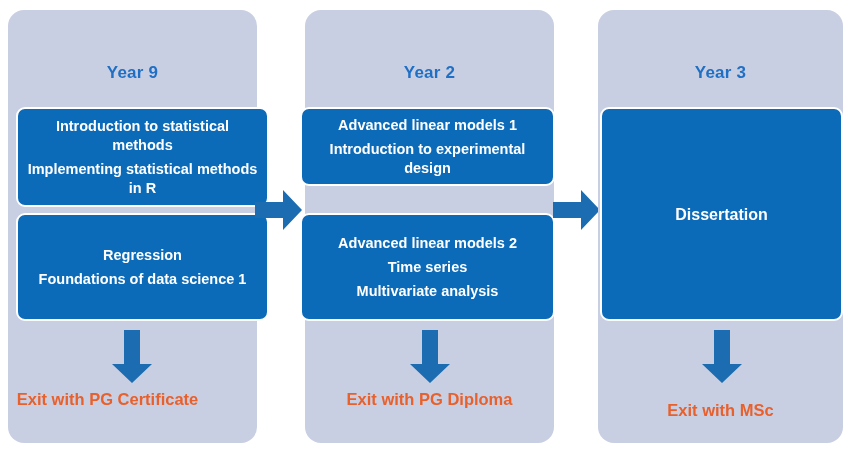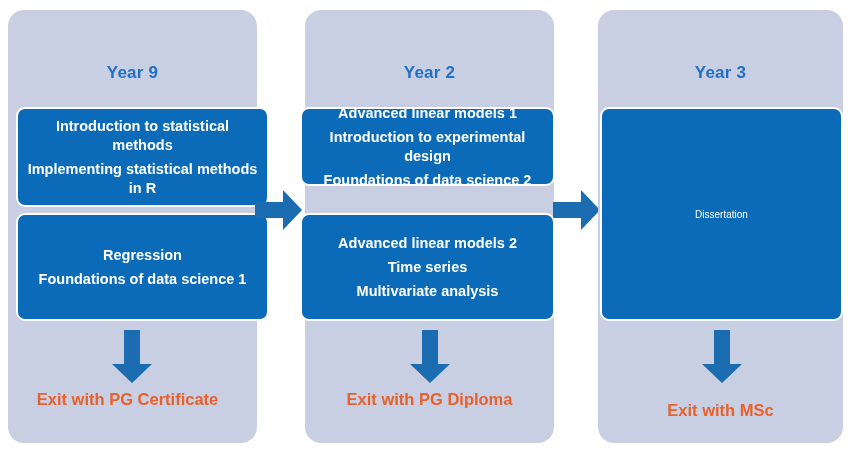--- a/index.html
+++ b/index.html
@@ -68,21 +68,21 @@
   .module-box .module-line { display: block; width: 100%; margin: 2.5px 0; }
 
   
   #box-y1-a { left: 16px;  top: 107px; width: 253px; height: 100px; }
   #box-y1-b { left: 16px;  top: 213px; width: 253px; height: 108px; }
   
   #box-y2-a { left: 300px; top: 107px; width: 255px; height: 79px; }
   #box-y2-b { left: 300px; top: 213px; width: 255px; height: 108px; }
   
   #box-y3-a { left: 600px; top: 107px; width: 243px; height: 214px;
-              font-weight: normal; font-size: 10px; }
+              font-weight: bold; font-size: 16px; }
 
   
   .arrow-right {
     position: absolute;
     width: 48px;
     height: 42px;
   }
   #arrow-y1-y2 { left: 255px; top: 189px; }
   #arrow-y2-y3 { left: 553px; top: 189px; }
 
@@ -98,21 +98,21 @@
   
   .exit-label {
     position: absolute;
     top: 388px;
     text-align: center;
     color: #e8602c;
     font-size: 16.5px;
     font-weight: bold;
     line-height: 22px;
   }
-  #exit-year1 { left: 24px;   width: 207px; }
+  #exit-year1 { left: 4px;   width: 207px; }
   #exit-year2 { left: 305px; width: 249px; }
   #exit-year3 { left: 598px; width: 245px; margin-top: 11px; }
 </style>
 </head>
 <body>
 
 <div id="diagram">
 
   <div class="year-panel" id="panel-year1">
     <div class="year-title">Year 9</div>
@@ -138,21 +138,20 @@
     <polygon points="0,13 28,13 28,1 47,21 28,41 28,29 0,29" fill="#1b6cb0"></polygon>
   </svg>
 
   <div class="year-panel" id="panel-year2">
     <div class="year-title">Year 2</div>
   </div>
 
   <div class="module-box" id="box-y2-a">
     <span class="module-line">Advanced linear models 1</span>
     <span class="module-line">Introduction to experimental design</span>
-    <span class="module-line">Foundations of data science 2</span>
   </div>
 
   <div class="module-box" id="box-y2-b">
     <span class="module-line">Advanced linear models 2</span>
     <span class="module-line">Time series</span>
     <span class="module-line">Multivariate analysis</span>
   </div>
 
   <svg class="arrow-down" id="arrow-y2-exit" viewBox="0 0 42 54">
     <polygon points="13,0 29,0 29,34 41,34 21,53 1,34 13,34" fill="#1b6cb0"></polygon>

